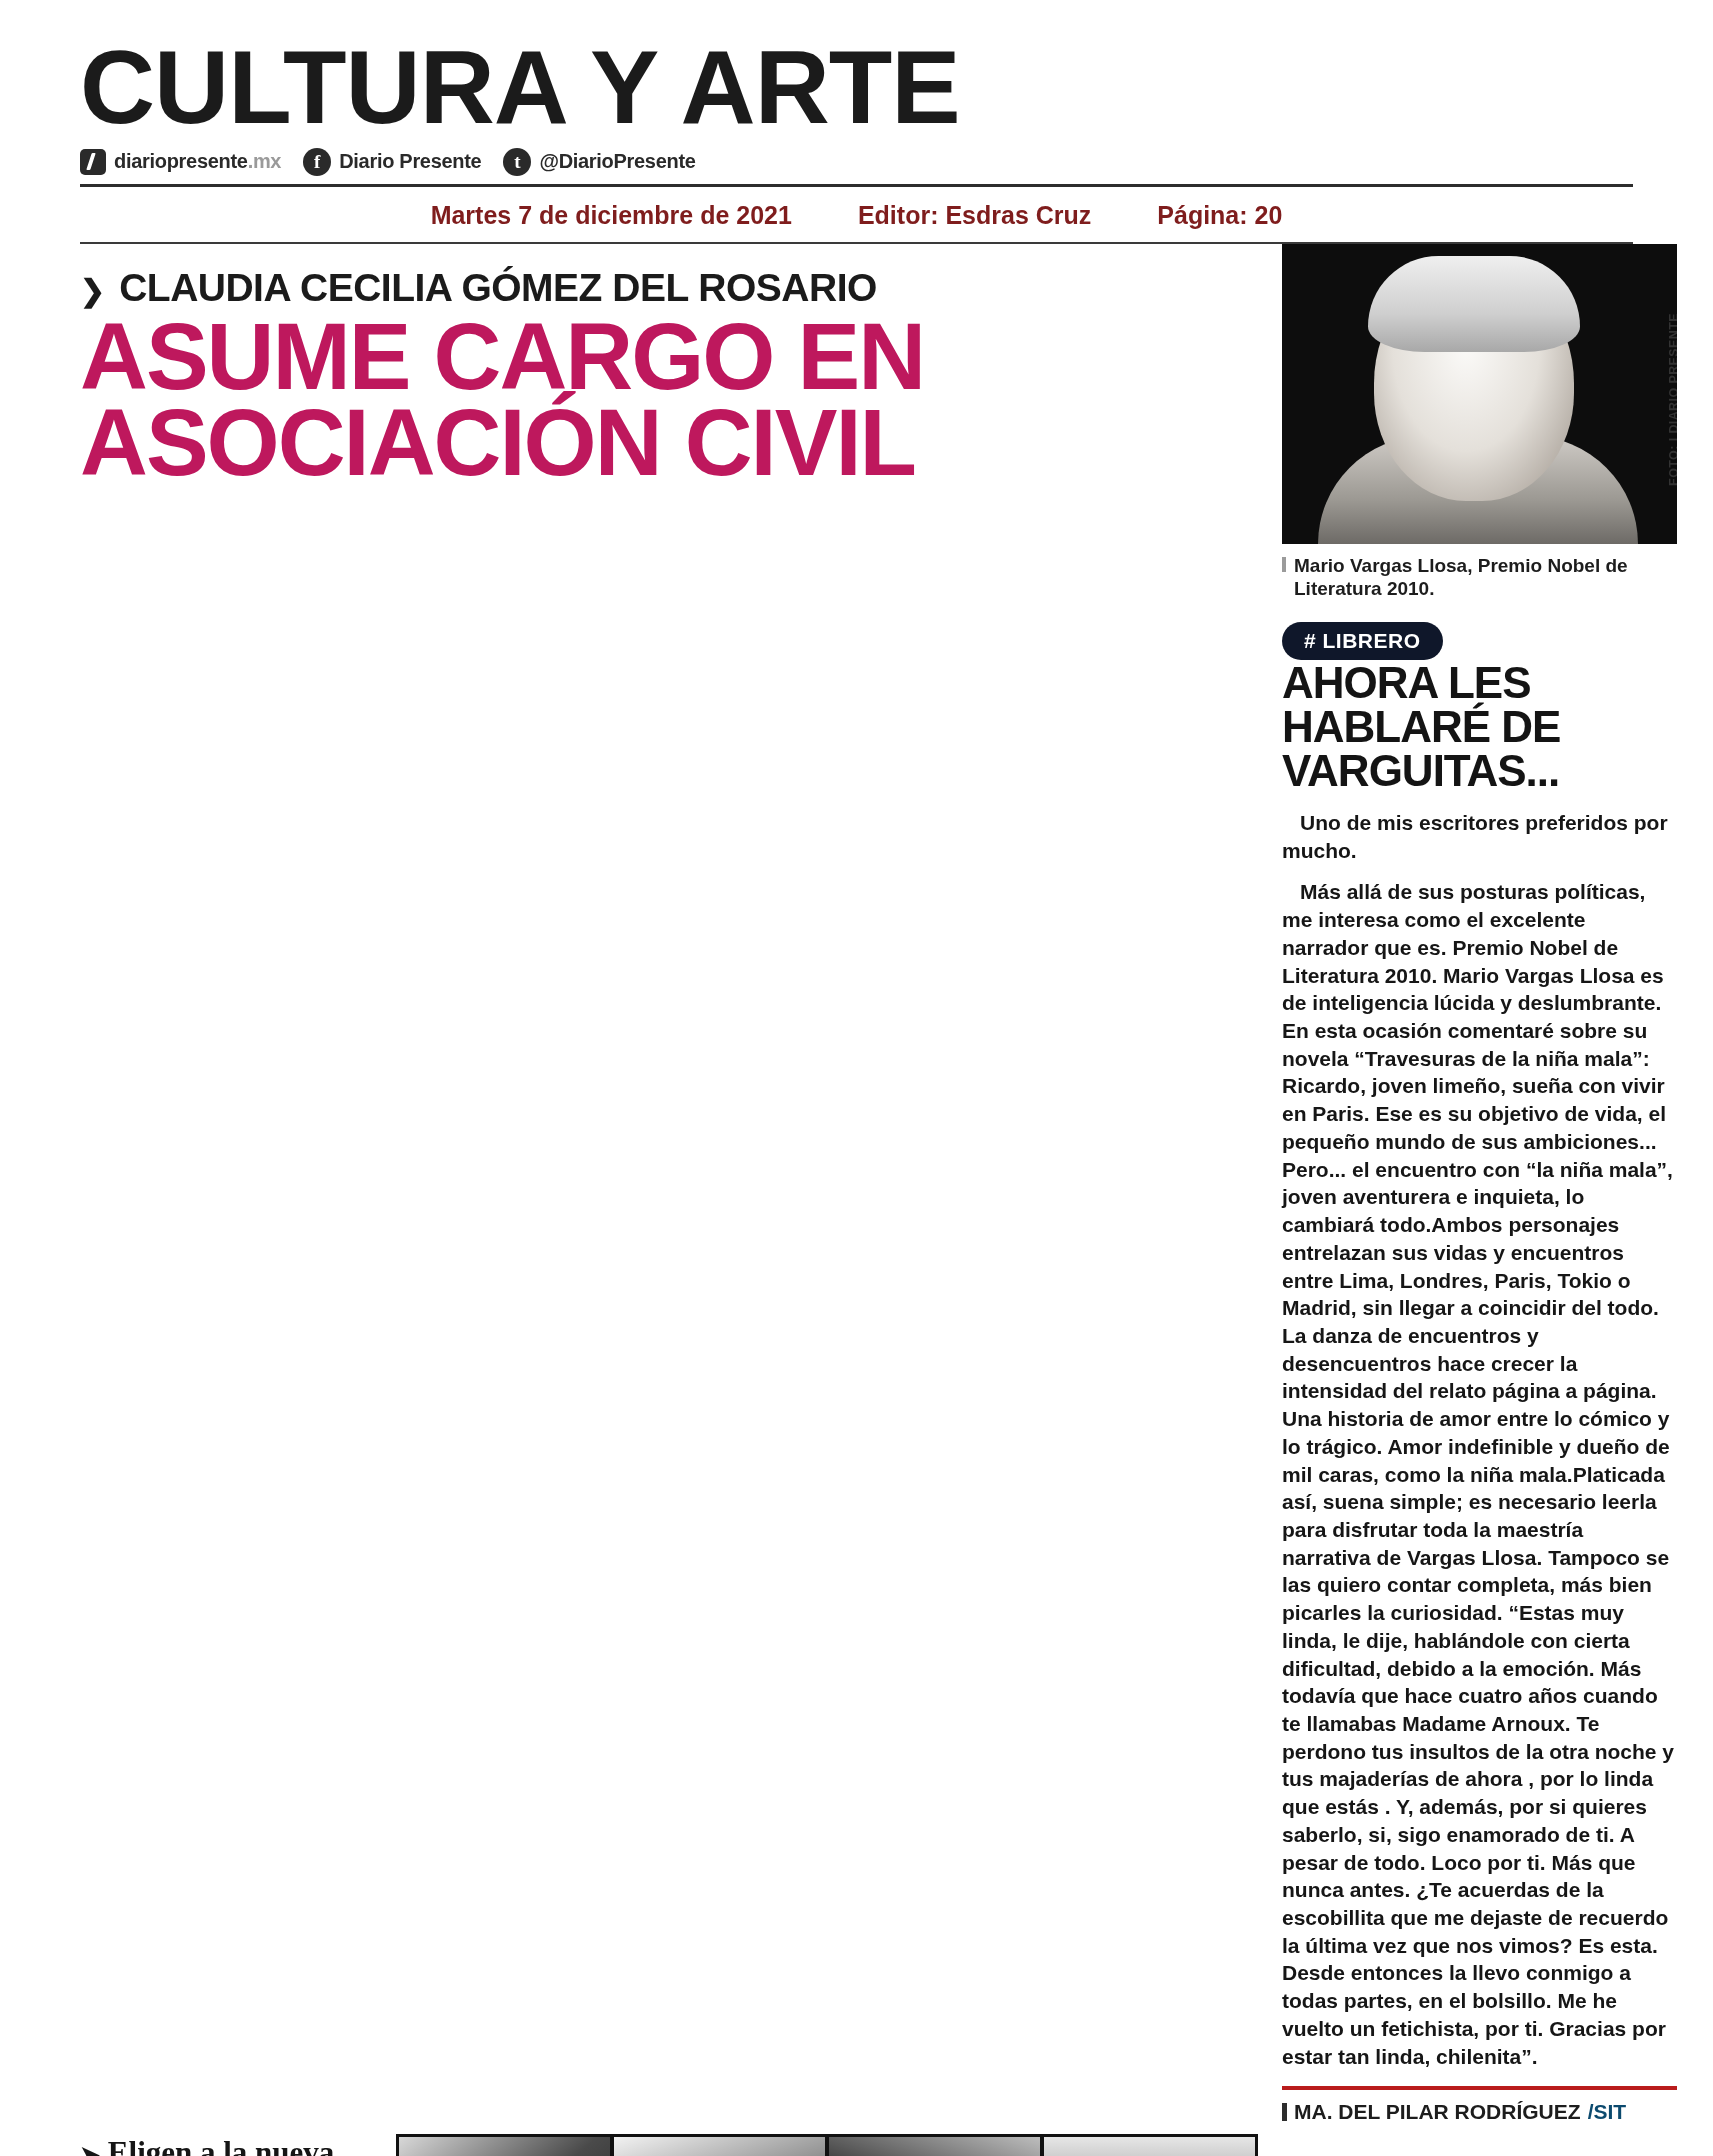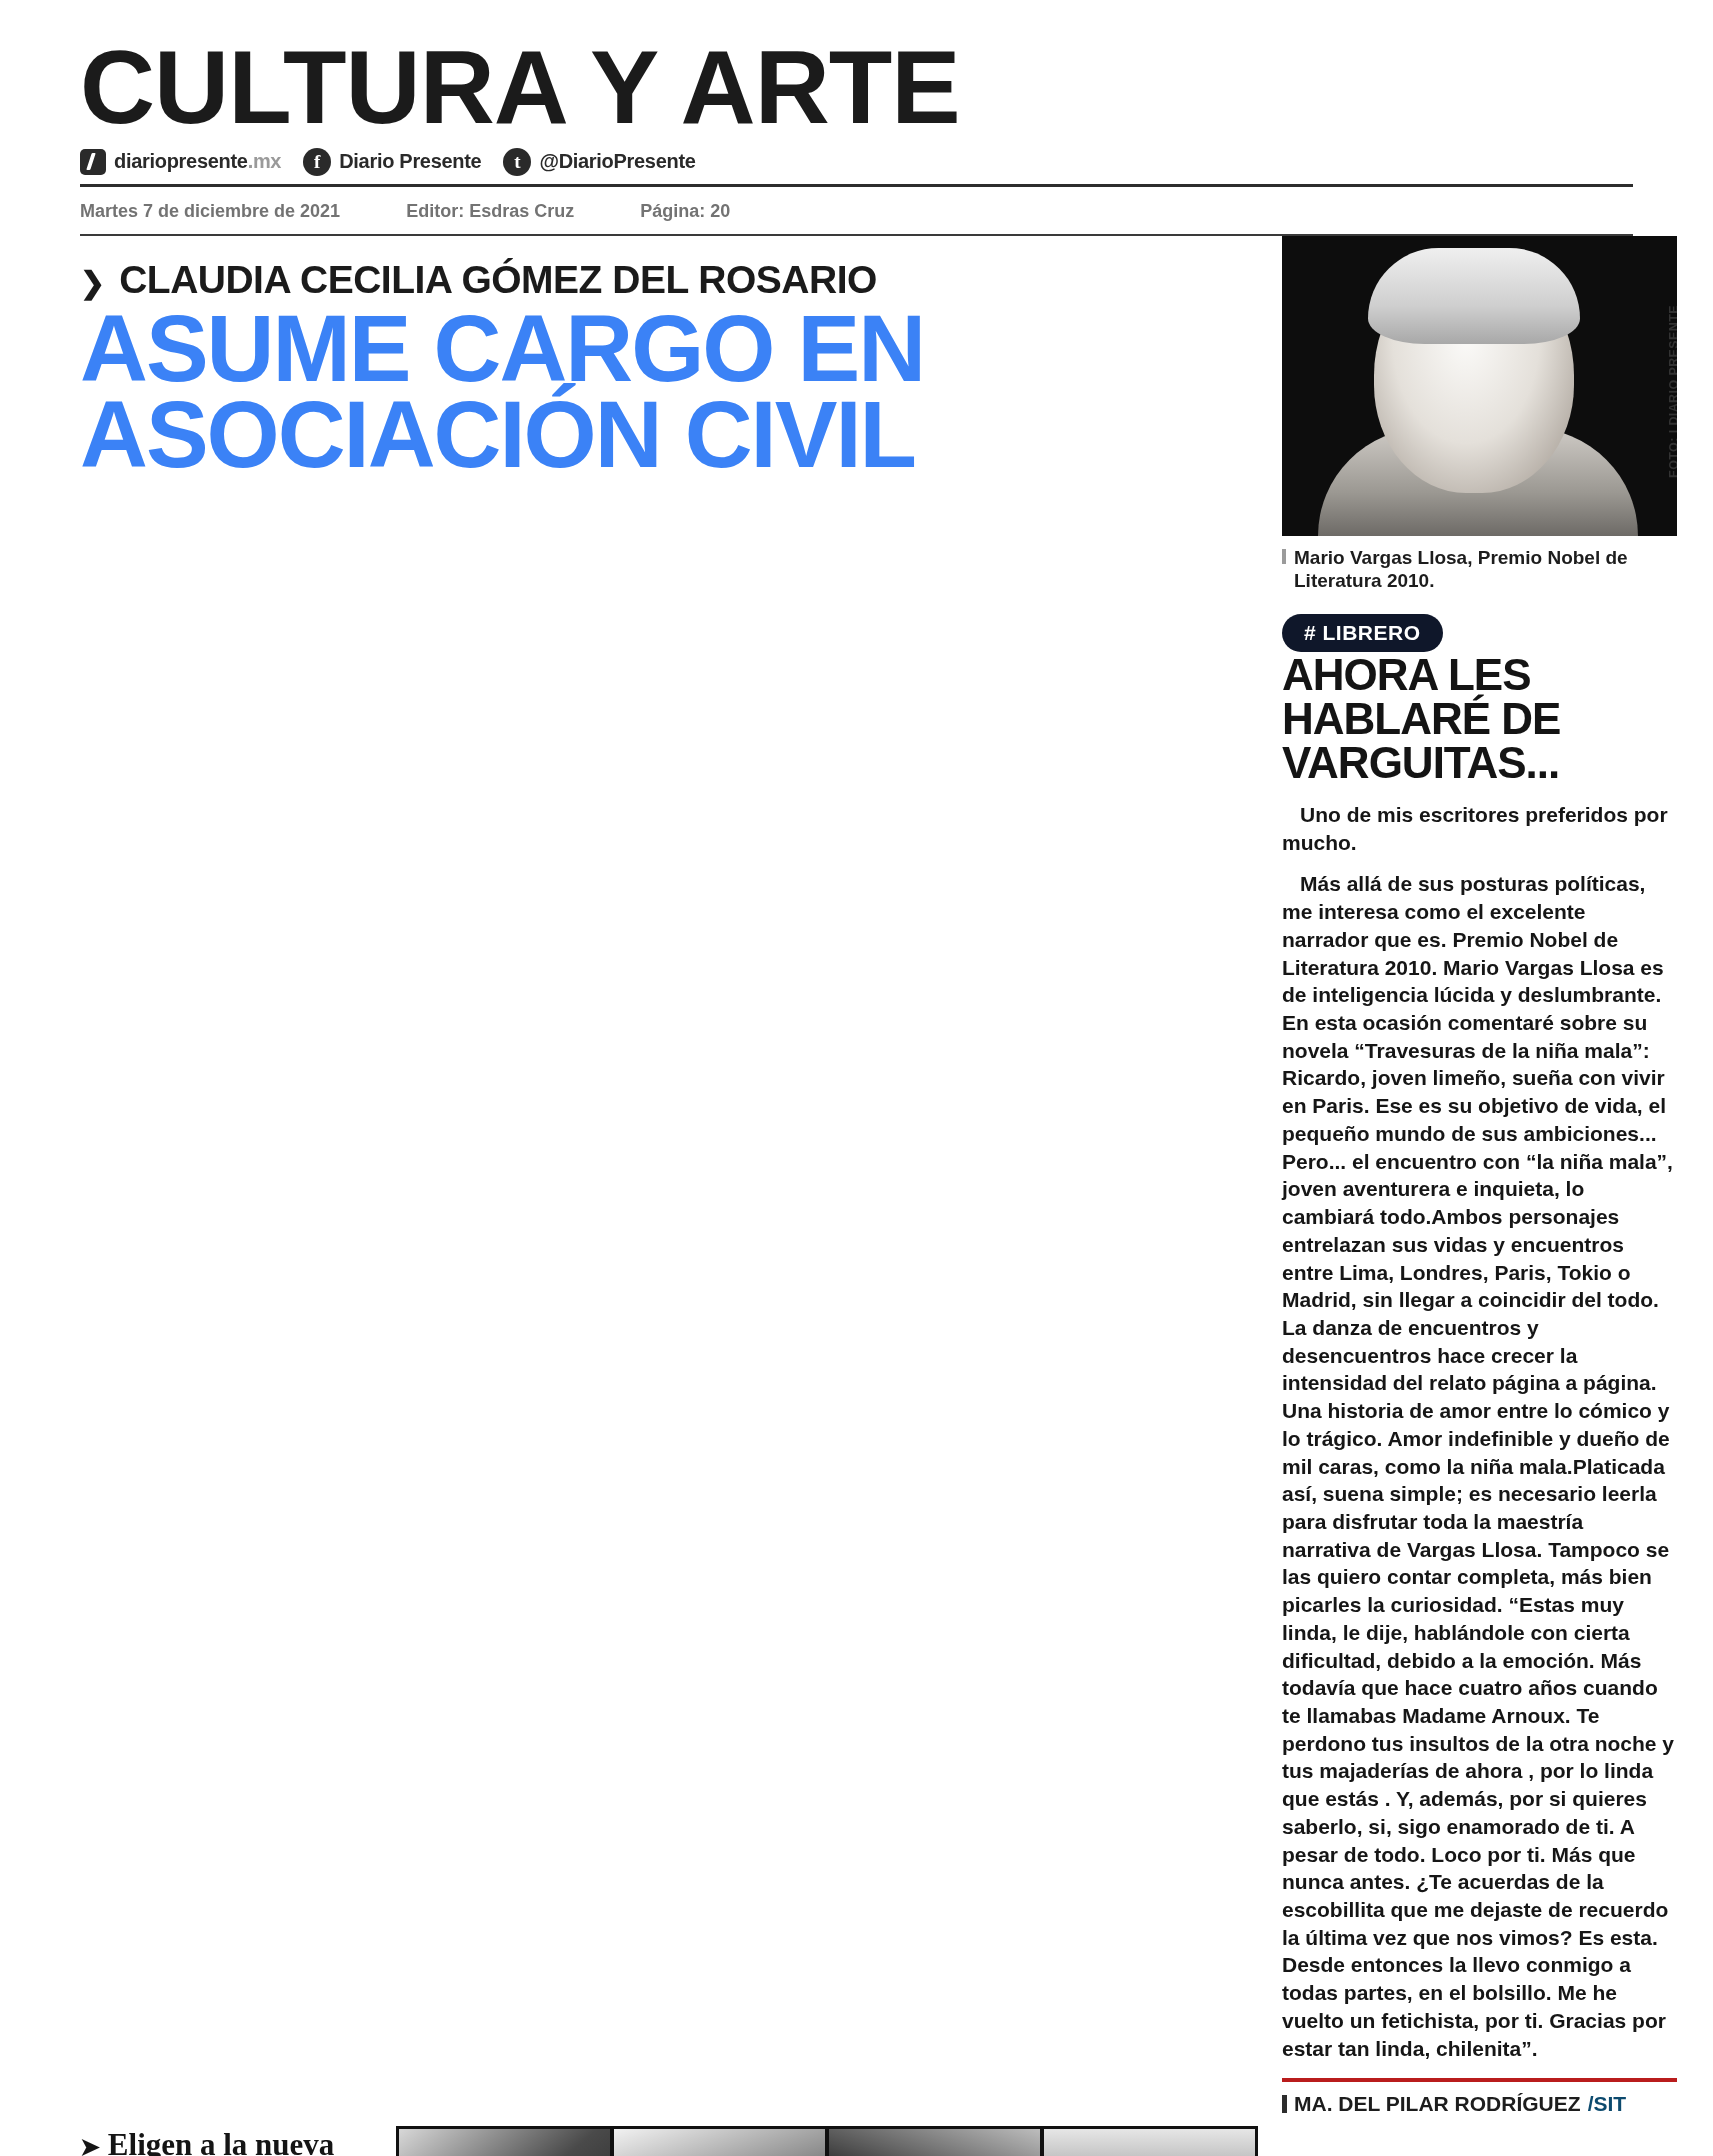--- a/index.html
+++ b/index.html
@@ -50,40 +50,41 @@
   .badge-circle {
     width: 28px; height: 28px; background: #2a2a2a; border-radius: 50%;
     color: #fff; font-weight: 900; font-size: 19px;
     display: flex; align-items: center; justify-content: center;
     font-family: "Liberation Serif", serif;
   }
   .rule-thick { height: 3px; background: #2d2d2d; margin-top: 4px; }
 
   .dateline {
     display: flex; gap: 66px; align-items: center;
-    font-weight: 800; font-size: 18px; color: #737373;
+    font-weight: 800; font-size: 25px; color: #7f1d1d;
     padding: 14px 0 12px 0;
+    justify-content: center;
   }
   .rule-thin { height: 2px; background: #3a3a3a; }
 
   
   .kicker {
     display: flex; align-items: baseline; gap: 14px;
     margin-top: 22px;
   }
   .kicker-arrow { font-size: 30px; font-weight: 900; color: #1b1b1b; line-height: 1; }
   .kicker-text {
     font-weight: 900; font-size: 39px; letter-spacing: -0.5px; color: #1b1b1b;
   }
   .headline {
     font-weight: 900;
     font-size: 94px;
     line-height: 0.92;
     letter-spacing: -2px;
-    color: #3b82f6;
+    color: #be185d;
     margin-top: 4px;
     max-width: 1180px;
   }
   .headline .l2 { display: block; }
 
   
   .maingrid {
     display: flex;
     gap: 24px;
     margin-top: 26px;

